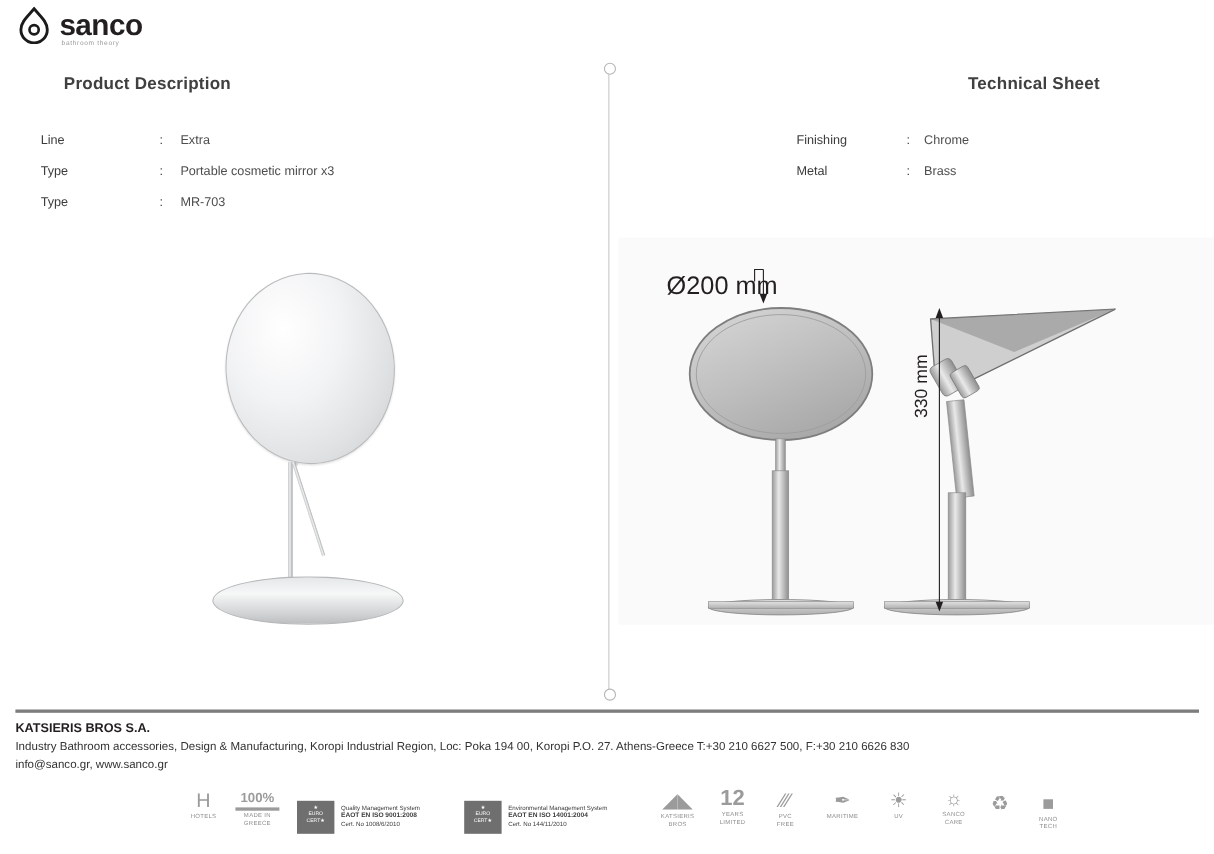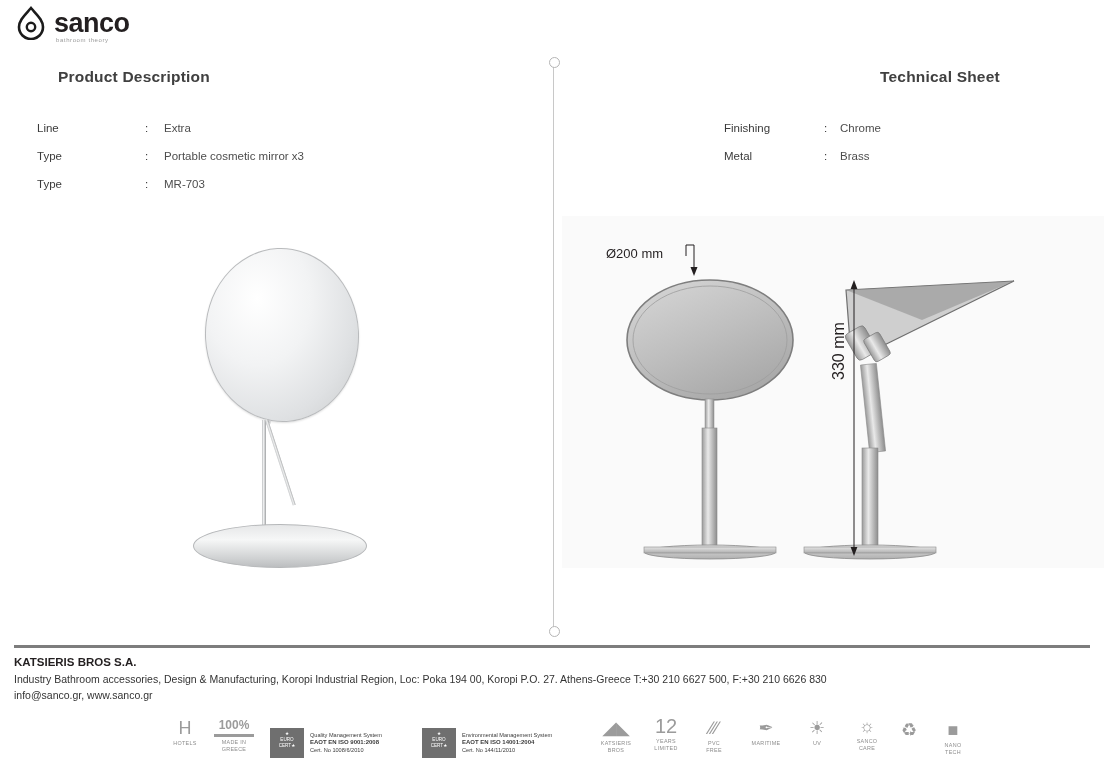--- a/index.html
+++ b/index.html
@@ -81,21 +81,21 @@
 
   
   .rule{position:absolute;left:14px;top:645px;width:1076px;height:3px;background:#7d7d7d;}
   .company{position:absolute;left:14px;top:656px;font-size:11.5px;font-weight:bold;color:#231f20;}
   .addr{position:absolute;left:14px;top:673px;font-size:10.5px;color:#333;}
   .mail{position:absolute;left:14px;top:689px;font-size:10.5px;color:#333;}
 
   .certs{position:absolute;left:0;top:714px;width:1104px;height:58px;}
   .cert{position:absolute;text-align:center;color:#8d8d8d;}
   .cert .lbl{font-size:5.4px;letter-spacing:.3px;color:#8d8d8d;margin-top:2px;line-height:6.5px;}
-  .cert .big{font-size:20px;font-weight:normal;color:#9b9b9b;line-height:20px;}
+  .cert .big{font-size:20px;font-weight:bold;color:#9b9b9b;line-height:20px;}
   .cert .glyph{font-size:18px;color:#9b9b9b;line-height:20px;}
   .isobox{position:absolute;display:flex;align-items:center;}
   .isobox .stamp{width:34px;height:30px;background:#6f6f6f;color:#fff;font-size:4.6px;text-align:center;line-height:6px;padding-top:3px;box-sizing:border-box;}
   .isobox .txt{margin-left:6px;font-size:5.6px;color:#3b3b3b;line-height:7.2px;}
   .isobox .txt b{font-size:6px;}
   .pct{font-size:12px;font-weight:bold;color:#9b9b9b;}
 </style>
 </head>
 <body>
 
@@ -203,21 +203,21 @@
       <rect x="242" y="331" width="132" height="6" fill="url(#gbase)" stroke="#8a8a8a" stroke-width="0.6"></rect>
     </g>
 
     <g>
       <line x1="292" y1="68" x2="292" y2="336" stroke="#231f20" stroke-width="1"></line>
       <polygon points="292,64 288.6,73 295.4,73" fill="#231f20"></polygon>
       <polygon points="292,340 288.6,331 295.4,331" fill="#231f20"></polygon>
     </g>
   </svg>
 
-  <div style="position:absolute;left:606px;top:246px;font-size:13px;color:#231f20;">Ø200 mm</div>
+  <div style="position:absolute;left:606px;top:246px;font-size:23px;color:#231f20;">Ø200 mm</div>
   <div style="position:absolute;left:830px;top:380px;font-size:16px;color:#231f20;transform:rotate(-90deg);transform-origin:left top;">330 mm</div>
 
   <div class="rule"></div>
   <div class="company">KATSIERIS BROS S.A.</div>
   <div class="addr">Industry Bathroom accessories, Design &amp; Manufacturing, Koropi Industrial Region, Loc: Poka 194 00, Koropi P.O. 27. Athens-Greece   T:+30 210 6627 500, F:+30 210 6626 830</div>
   <div class="mail">info@sanco.gr, www.sanco.gr</div>
 
   <div class="certs">
 
     <div class="cert" style="left:164px;top:4px;width:42px;">

